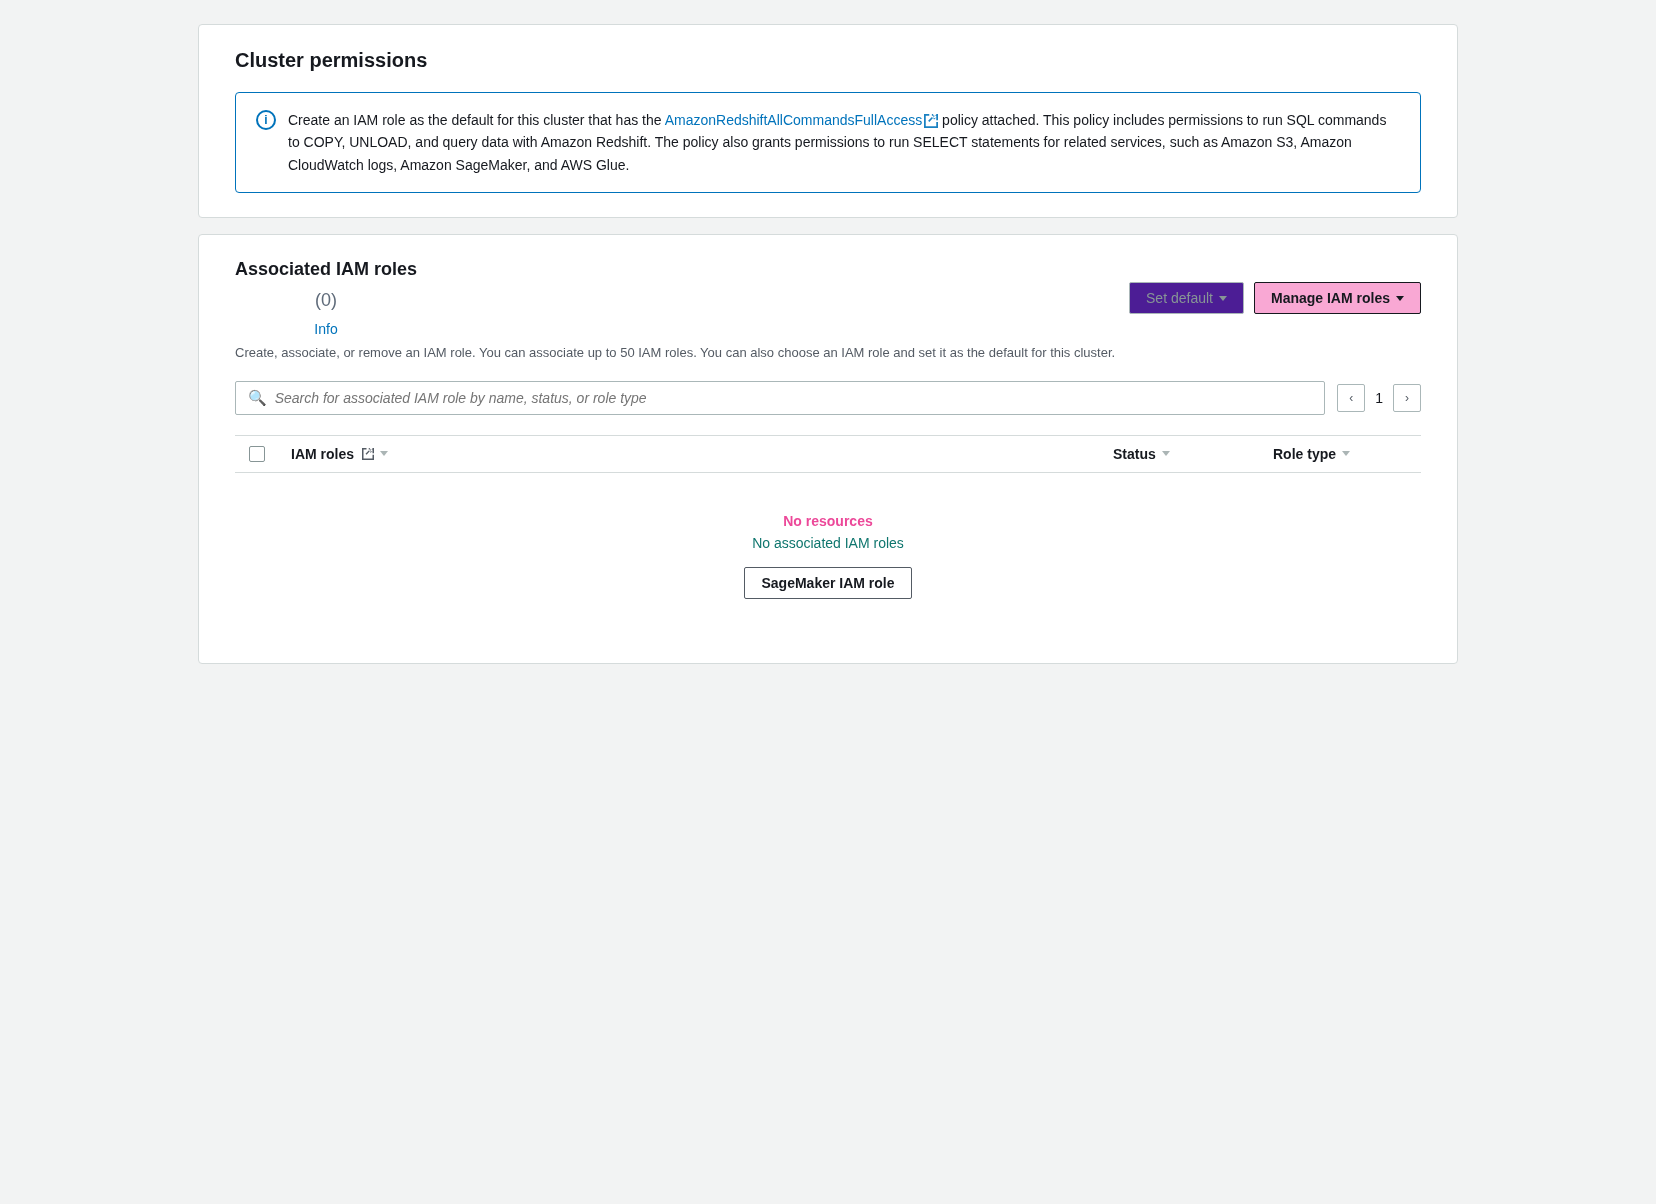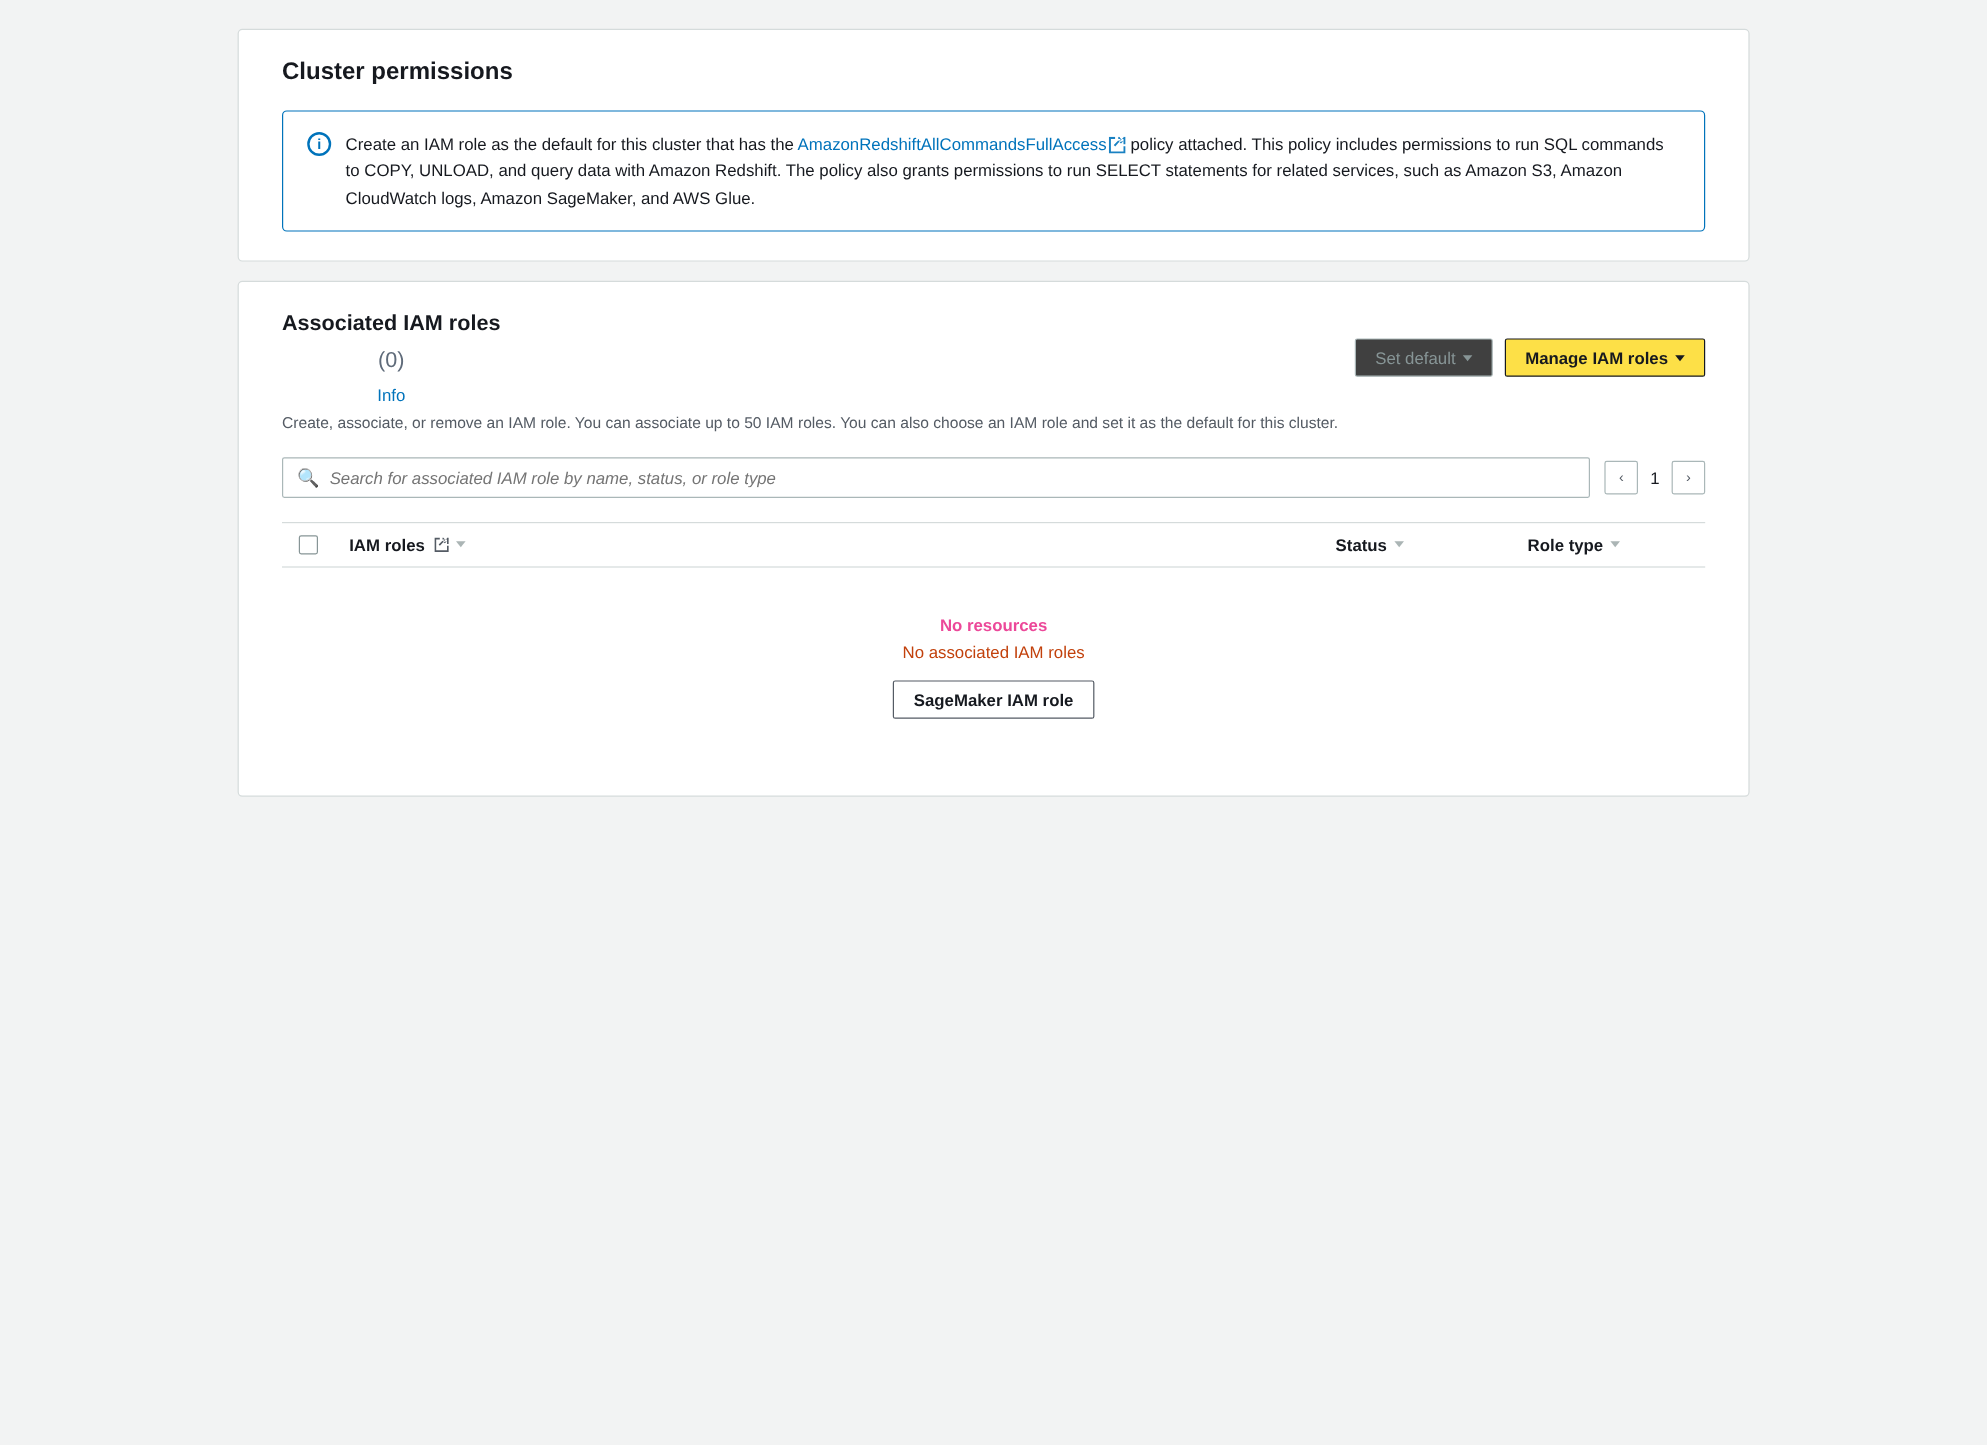--- a/index.html
+++ b/index.html
@@ -103,26 +103,26 @@
       gap: 6px;
       padding: 7px 16px;
       font-size: 14px;
       font-weight: 400;
       border-radius: 2px;
       cursor: pointer;
       border: 1px solid;
       white-space: nowrap;
     }
     .btn-default {
-      background: #404040;
+      background: #4c1d95;
       border-color: #aab7b8;
       color: #879596;
     }
     .btn-primary {
-      background: #fde047;
+      background: #f9a8d4;
       border-color: #16191f;
       color: #16191f;
       font-weight: 700;
     }
     .chevron-down {
       display: inline-block;
       width: 0;
       height: 0;
       border-left: 4px solid transparent;
       border-right: 4px solid transparent;
@@ -253,21 +253,21 @@
       padding: 40px 20px;
     }
     .empty-state-title {
       font-size: 14px;
       font-weight: 700;
       color: #ec4899;
       margin-bottom: 6px;
     }
     .empty-state-desc {
       font-size: 14px;
-      color: #c2410c;
+      color: #0f766e;
       margin-bottom: 16px;
     }
     .btn-associate {
       background: #fff;
       border: 1px solid #545b64;
       border-radius: 2px;
       padding: 7px 16px;
       font-size: 14px;
       font-weight: 700;
       color: #16191f;

